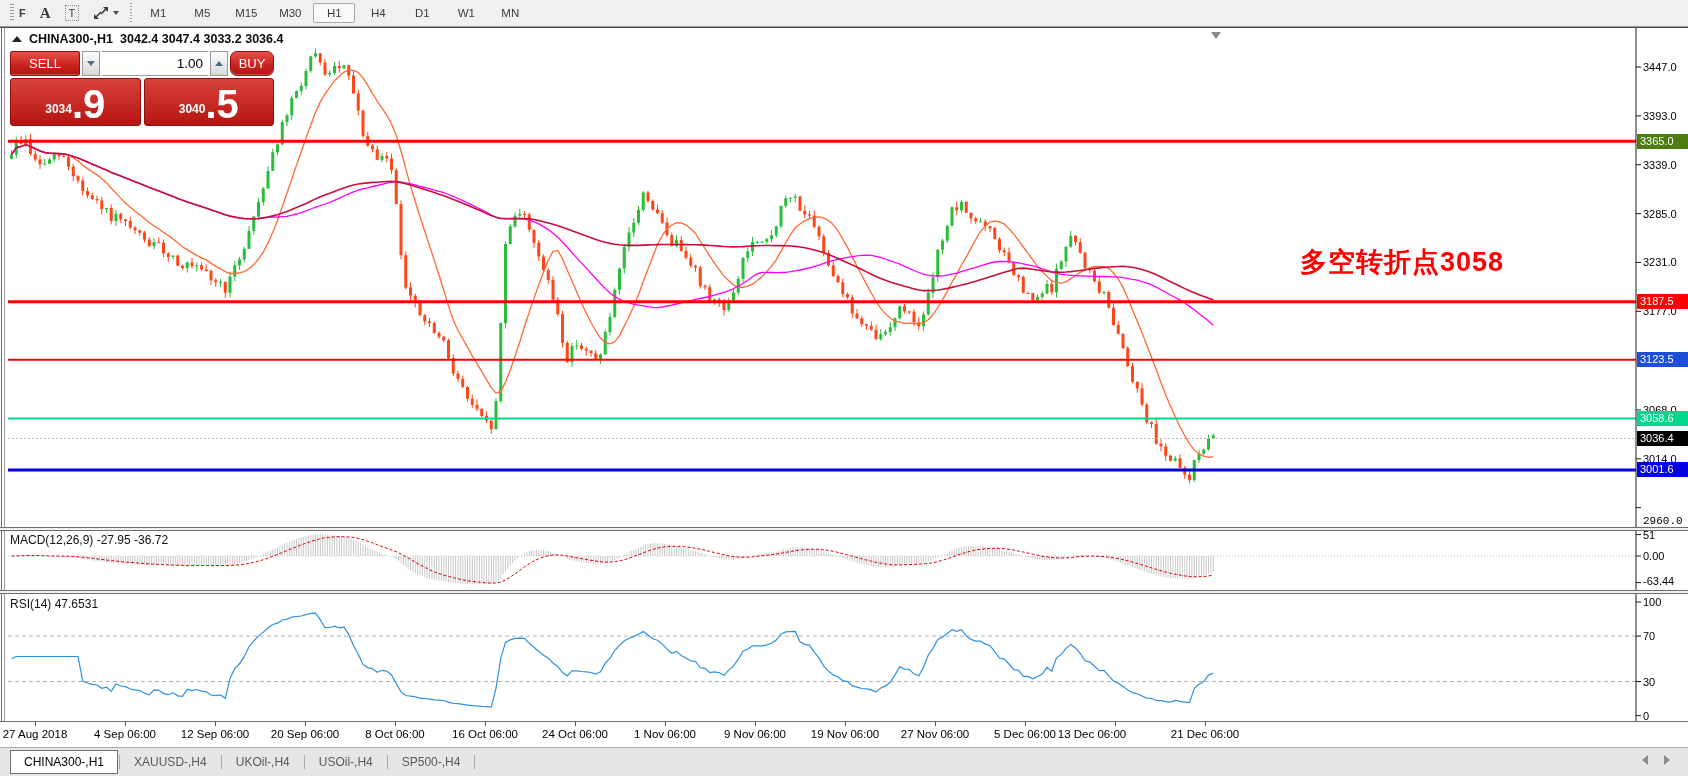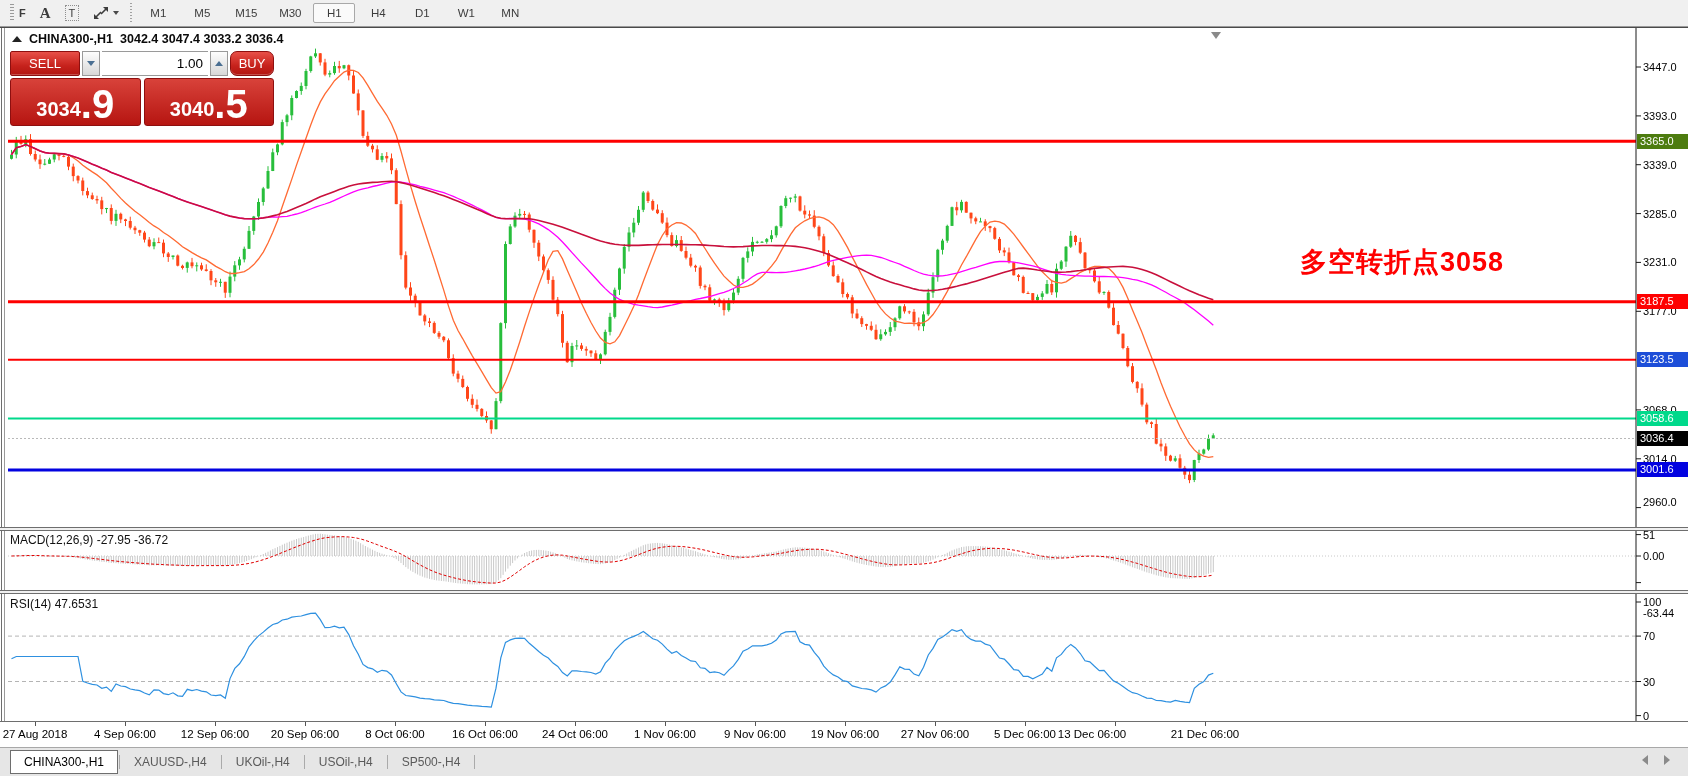--- a/index.html
+++ b/index.html
@@ -35,21 +35,21 @@
   #tp-row1{display:flex;height:25px;gap:2px;}
   .redbtn{background:linear-gradient(#e85048,#c6221c 60%,#b21511);border:1px solid #8e0f0f;color:#fff;font-size:13px;display:flex;align-items:center;justify-content:center;border-radius:2px;box-shadow:inset 0 -1px 0 rgba(255,255,255,.25);}
   #sell-btn{width:68px;}
   #buy-btn{flex:1;border-radius:7px;}
   .spin-btn{width:18px;background:linear-gradient(#fdfdfd,#d8d8d8);border:1px solid #9a9a9a;display:flex;align-items:center;justify-content:center;box-sizing:border-box;}
   .tri-up{width:0;height:0;border-left:4px solid transparent;border-right:4px solid transparent;border-bottom:5px solid #4a6f92;}
   .tri-dn{width:0;height:0;border-left:4px solid transparent;border-right:4px solid transparent;border-top:5px solid #4a6f92;}
   #vol-input{width:96px;border:1px solid #9a9a9a;border-left:none;border-right:none;font-size:13.5px;text-align:right;padding:0 5px;font-family:"Liberation Sans",sans-serif;color:#000;}
   #tp-row2{display:flex;gap:3px;margin-top:2px;height:48px;}
   .quote-box{flex:1;background:linear-gradient(#d8423a,#b61511);border:1px solid #8e0f0f;border-radius:3px;color:#fff;display:flex;align-items:flex-end;justify-content:center;padding-bottom:3px;}
-  .q-main{font-size:20px;font-weight:700;line-height:26px;}
+  .q-main{font-size:12px;font-weight:700;line-height:26px;}
   .q-frac{font-size:40px;font-weight:700;line-height:36px;}
   
   #date-axis{position:absolute;left:0;top:721px;width:1688px;height:26px;background:#fff;border-top:1px solid #6e6e6e;box-sizing:border-box;}
   .date-label{position:absolute;top:6px;font-size:11.5px;color:#000;transform:translateX(-50%);white-space:nowrap;}
   .date-tick{position:absolute;top:0;width:1px;height:4px;background:#555;}
   
   #tab-bar{position:absolute;left:0;top:747px;width:1688px;height:29px;background:#e6e6e6;border-top:1px solid #a8a8a8;box-sizing:border-box;display:flex;align-items:center;}
   .tab{font-size:12px;color:#5a5a5a;padding:4px 13px;white-space:nowrap;}
   .tab.active{background:#fff;border:1px solid #6e6e6e;color:#000;margin-left:10px;}
   .tab-sep{width:1px;height:14px;background:#aaa;margin:0 1px;}
@@ -666,30 +666,30 @@
 
   <div id="price-labels">
       <div class="axis-label" style="top: 60px;">3447.0</div>
       <div class="axis-label" style="top: 108.859px;">3393.0</div>
       <div class="axis-label" style="top: 157.718px;">3339.0</div>
       <div class="axis-label" style="top: 206.578px;">3285.0</div>
       <div class="axis-label" style="top: 255.437px;">3231.0</div>
       <div class="axis-label" style="top: 304.296px;">3177.0</div>
       <div class="axis-label" style="top: 402.919px;">3068.0</div>
       <div class="axis-label" style="top: 451.778px;">3014.0</div>
-      <div class="axis-label" style="top: 495px;">2960.0</div>
+      <div class="axis-label" style="top: 514px; font-family: Liberation Mono, monospace;">2960.0</div>
       <div class="level-label" style="top: 133.694px; background: #4d7c0f;">3365.0</div>
       <div class="level-label" style="top: 294.296px; background: rgb(254, 0, 0);">3187.5</div>
       <div class="level-label" style="top: 352.203px; background: #1d4ed8;">3123.5</div>
       <div class="level-label" style="top: 410.924px; background: rgb(0, 217, 139);">3058.6</div>
       <div class="level-label" style="top: 462.498px; background: rgb(2, 2, 224);">3001.6</div>
       <div class="level-label" style="top: 431.011px; background: rgb(0, 0, 0);">3036.4</div>
       <div class="axis-label" style="top: 527.58px;">51</div>
       <div class="axis-label" style="top: 549px;">0.00</div>
-      <div class="axis-label" style="top: 606px;">-63.44</div>
+      <div class="axis-label" style="top: 574px;">-63.44</div>
       <div class="axis-label" style="top: 595px;">100</div>
       <div class="axis-label" style="top: 629.08px;">70</div>
       <div class="axis-label" style="top: 674.52px;">30</div>
       <div class="axis-label" style="top: 708.6px;">0</div>
     </div>
 
   <div class="splitter" style="top:527px;"></div>
   <svg id="macd-svg" width="1688" height="59">
       <line x1="8" y1="25" x2="1636" y2="25" stroke="#c8c8c8" stroke-dasharray="1 2"></line>
       <g>

